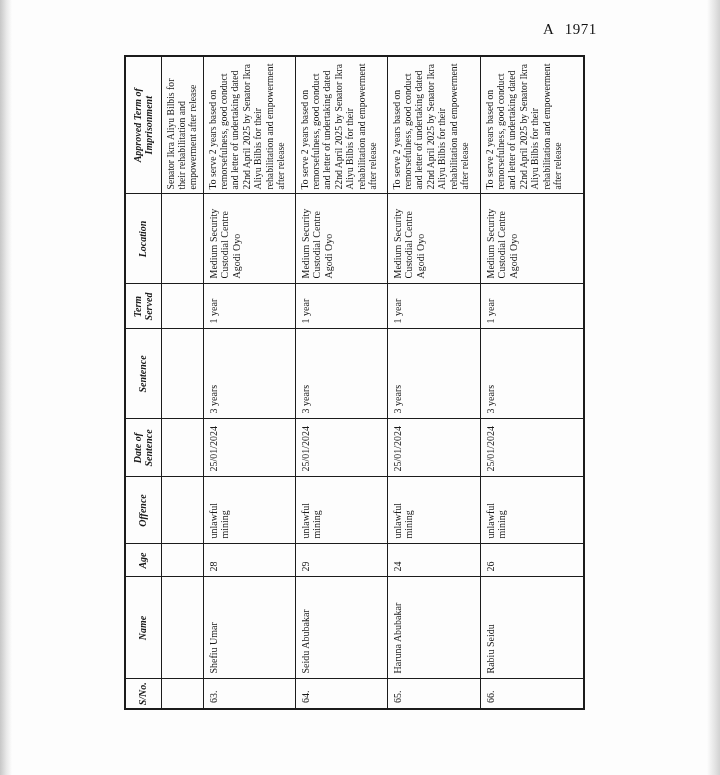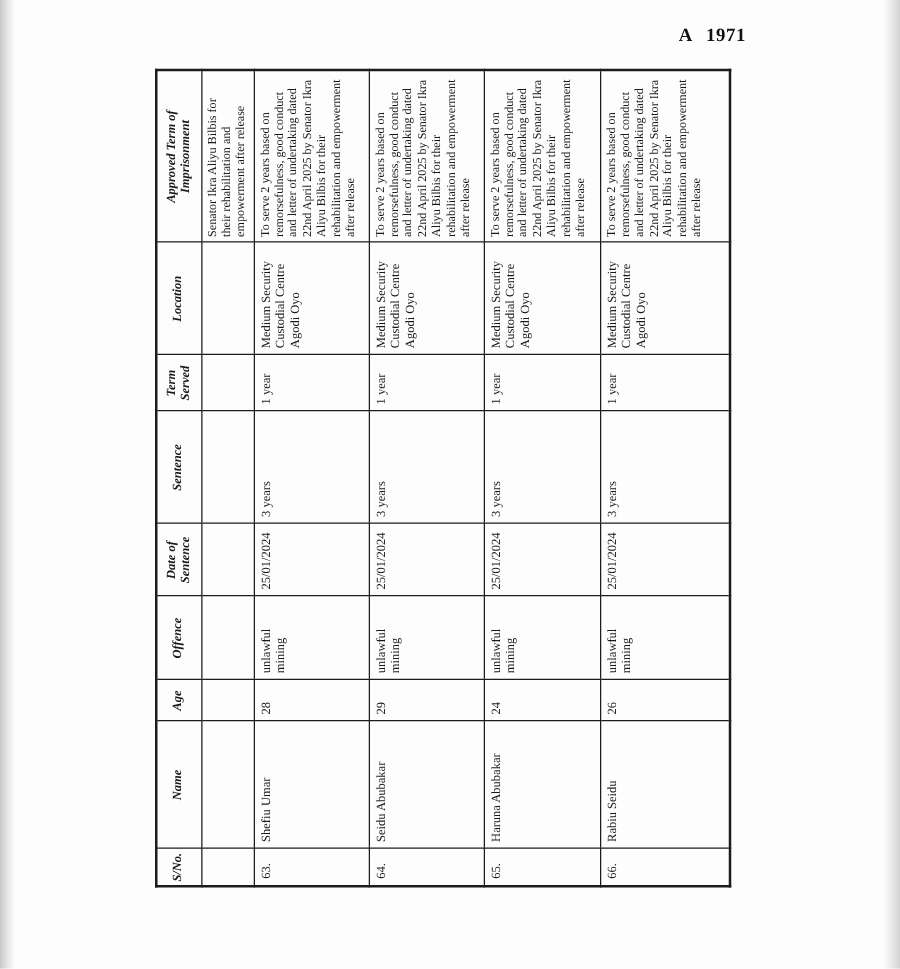--- a/index.html
+++ b/index.html
@@ -13,21 +13,21 @@
   .edge-left{
     position:absolute;left:0;top:0;width:12px;height:775px;
     background:linear-gradient(90deg,#c7c7c7 0%,#e9e9e9 55%,rgba(253,253,253,0) 100%);
   }
   .edge-right{
     position:absolute;right:0;top:0;width:13px;height:775px;
     background:linear-gradient(270deg,#d2d2d2 0%,#e6e6e6 45%,rgba(253,253,253,0) 100%);
   }
   .page-number{
     position:absolute;top:21px;left:543px;
-    font-size:15px;font-weight:bold;color:#121212;
+    font-size:15px;font-weight:normal;color:#121212;
     word-spacing:7px;letter-spacing:.5px;
   }
   
   .table-area{
     position:absolute;left:124px;top:57px;width:459px;height:653px;
   }
   table.records{
     width:653px;height:459px;
     transform-origin:0 0;
     transform:translateY(653px) rotate(-90deg);

